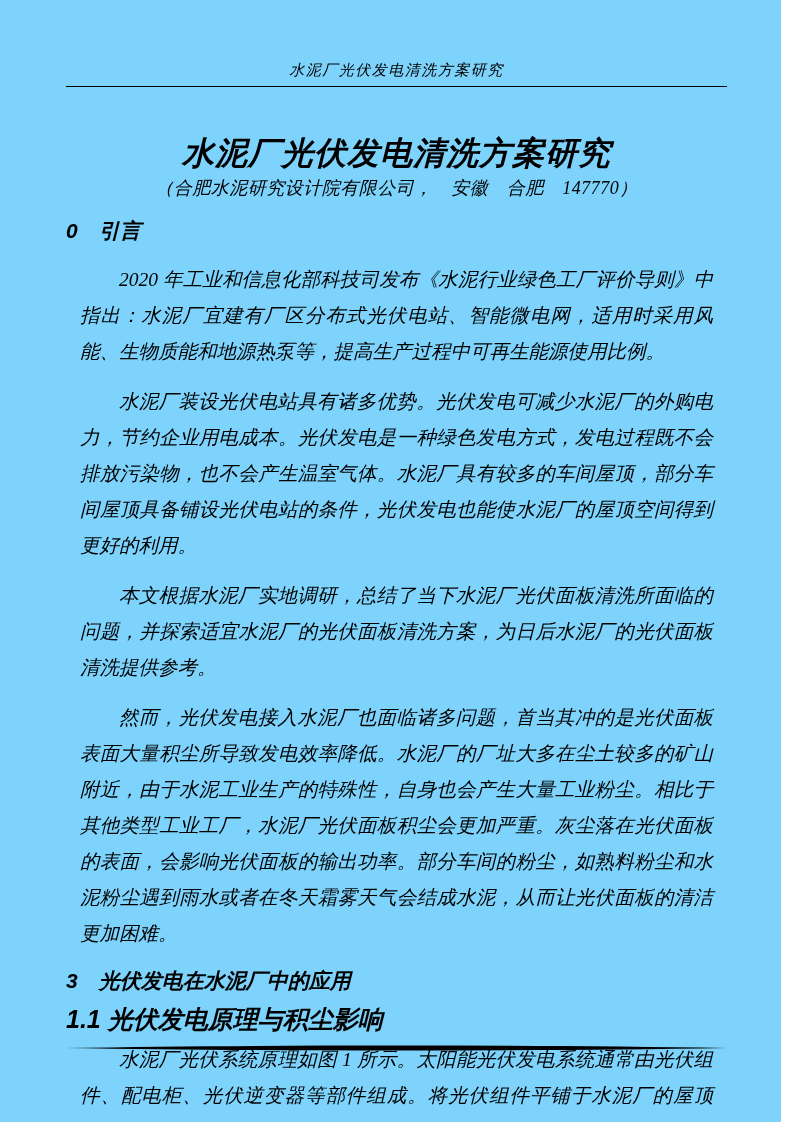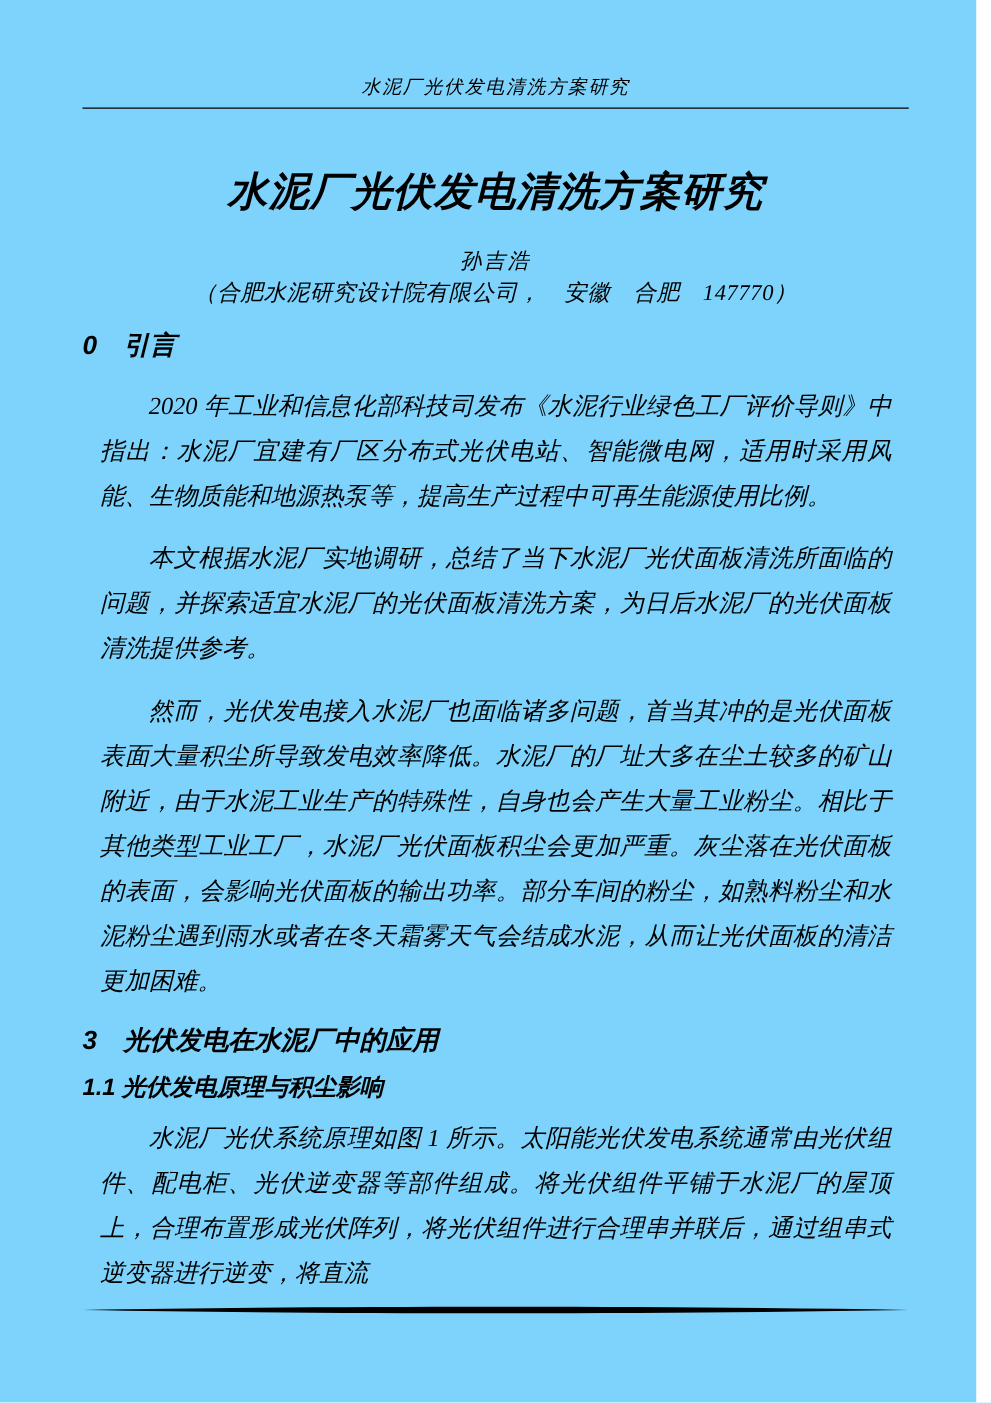--- a/index.html
+++ b/index.html
@@ -66,21 +66,21 @@
     line-height: 28px;
     margin-top: 16px;
   }
   .h-sec1 {
     margin-top: 8px;
     line-height: 30px;
   }
   .h-level2 {
     font-family: "Liberation Sans", "DejaVu Sans", sans-serif;
     font-weight: bold;
-    font-size: 19px;
+    font-size: 25px;
     line-height: 28px;
     margin-top: 9px;
   }
   
   .para {
     margin: 14px;
     margin-top: 9px;
     font-size: 19.5px;
     line-height: 36px;
     text-align: justify;
@@ -118,28 +118,28 @@
 <body>
 
 <div class="page">
   <div class="content">
 
     <div class="running-head">水泥厂光伏发电清洗方案研究</div>
     <div class="header-rule"></div>
 
     <h1 class="article-title" style="margin-bottom:0;">水泥厂光伏发电清洗方案研究</h1>
 
-    <div class="article-author">孙吉浩</div>
 
     <div class="article-affiliation">（合肥水泥研究设计院有限公司，　安徽　合肥　147770）</div>
 
     <h2 class="h-level1" style="margin-bottom:17px;">0　引言</h2>
 
     <p class="para">2020 年工业和信息化部科技司发布《水泥行业绿色工厂评价导则》中指出：水泥厂宜建有厂区分布式光伏电站、智能微电网，适用时采用风能、生物质能和地源热泵等，提高生产过程中可再生能源使用比例。</p>
 
+    <p class="para">水泥厂装设光伏电站具有诸多优势。光伏发电可减少水泥厂的外购电力，节约企业用电成本。光伏发电是一种绿色发电方式，发电过程既不会排放污染物，也不会产生温室气体。水泥厂具有较多的车间屋顶，部分车间屋顶具备铺设光伏电站的条件，光伏发电也能使水泥厂的屋顶空间得到更好的利用。</p>
 
     <p class="para">本文根据水泥厂实地调研，总结了当下水泥厂光伏面板清洗所面临的问题，并探索适宜水泥厂的光伏面板清洗方案，为日后水泥厂的光伏面板清洗提供参考。</p>
 
     <p class="para">然而，光伏发电接入水泥厂也面临诸多问题，首当其冲的是光伏面板表面大量积尘所导致发电效率降低。水泥厂的厂址大多在尘土较多的矿山附近，由于水泥工业生产的特殊性，自身也会产生大量工业粉尘。相比于其他类型工业工厂，水泥厂光伏面板积尘会更加严重。灰尘落在光伏面板的表面，会影响光伏面板的输出功率。部分车间的粉尘，如熟料粉尘和水泥粉尘遇到雨水或者在冬天霜雾天气会结成水泥，从而让光伏面板的清洁更加困难。</p>
 
     <h2 class="h-level1 h-sec1" style="margin-bottom:0;">3　光伏发电在水泥厂中的应用</h2>
 
     <h3 class="h-level2" style="margin-bottom:0;">1.1 光伏发电原理与积尘影响</h3>
 
     <p class="para">水泥厂光伏系统原理如图 1 所示。太阳能光伏发电系统通常由光伏组件、配电柜、光伏逆变器等部件组成。将光伏组件平铺于水泥厂的屋顶上，合理布置形成光伏阵列，将光伏组件进行合理串并联后，通过组串式逆变器进行逆变，将直流</p>

